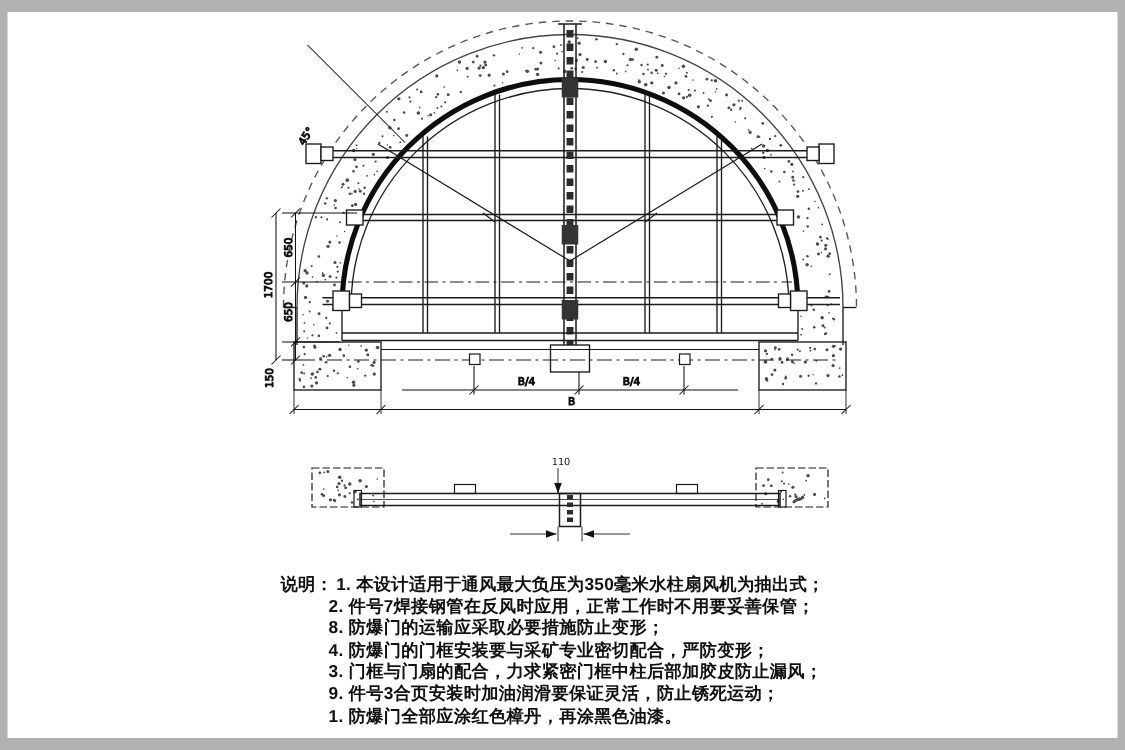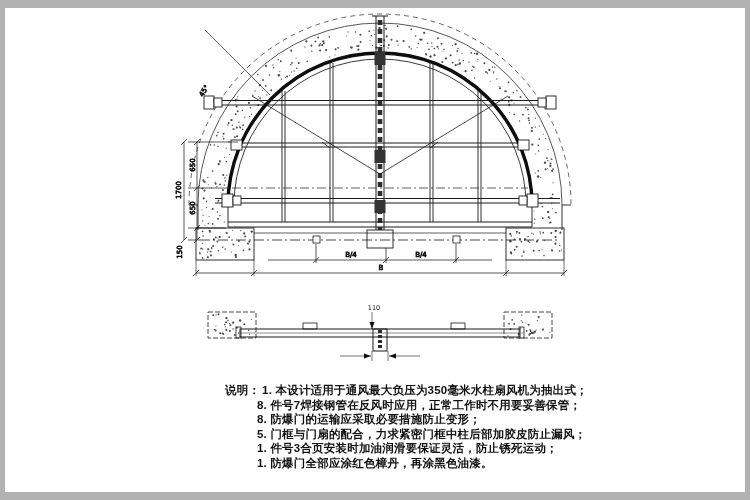--- a/index.html
+++ b/index.html
@@ -12,21 +12,21 @@
     border-top:8px solid #b2b2b2;border-bottom:8px solid #b2b2b2;
     border-left:5px solid #b2b2b2;border-right:5px solid #b2b2b2;
     pointer-events:none;z-index:5;
   }
   #dwg{position:absolute;left:0;top:0;z-index:1;}
   .notes{
     position:absolute;left:187px;top:383px;width:420px;z-index:2;
     font-size:11.5px;font-weight:bold;color:#111;line-height:14.6px;
     letter-spacing:0.2px;white-space:nowrap;
   }
-  .note-line{padding-left:32px;margin-left:38px;}
+  .note-line{padding-left:32px;}
   .note-line.first{padding-left:0;}
   .note-head{margin-right:2px;}
   svg text{font-family:"DejaVu Sans",sans-serif;fill:#111;}
 </style>
 </head>
 <body>
 
 <svg id="dwg" width="750" height="500" viewBox="0 0 750 500">
 
   <g stroke="#1a1a1a" fill="none">
@@ -637,20 +637,21 @@
       <path d="M389 356 L396 353.5 L396 358.5 Z" fill="#111" stroke="none"></path>
     </g>
     <text x="374" y="310" font-size="6.5" text-anchor="middle" stroke="none">110</text>
   </g>
 </svg>
 
 <div class="notes">
   <div class="note-line first">
     <span class="note-head">说明：</span><span>1. 本设计适用于通风最大负压为350毫米水柱扇风机为抽出式；</span>
   </div>
-  <div class="note-line">8. 件号7焊接钢管在反风时应用，正常工作时不用要妥善保管；</div>
+  <div class="note-line">2. 件号7焊接钢管在反风时应用，正常工作时不用要妥善保管；</div>
   <div class="note-line">8. 防爆门的运输应采取必要措施防止变形；</div>
-  <div class="note-line">5. 门框与门扇的配合，力求紧密门框中柱后部加胶皮防止漏风；</div>
-  <div class="note-line">1. 件号3合页安装时加油润滑要保证灵活，防止锈死运动；</div>
+  <div class="note-line">4. 防爆门的门框安装要与采矿专业密切配合，严防变形；</div>
+  <div class="note-line">3. 门框与门扇的配合，力求紧密门框中柱后部加胶皮防止漏风；</div>
+  <div class="note-line">9. 件号3合页安装时加油润滑要保证灵活，防止锈死运动；</div>
   <div class="note-line">1. 防爆门全部应涂红色樟丹，再涂黑色油漆。</div>
 </div>
 
 <div class="frame-border"></div>
 
 </body></html>

